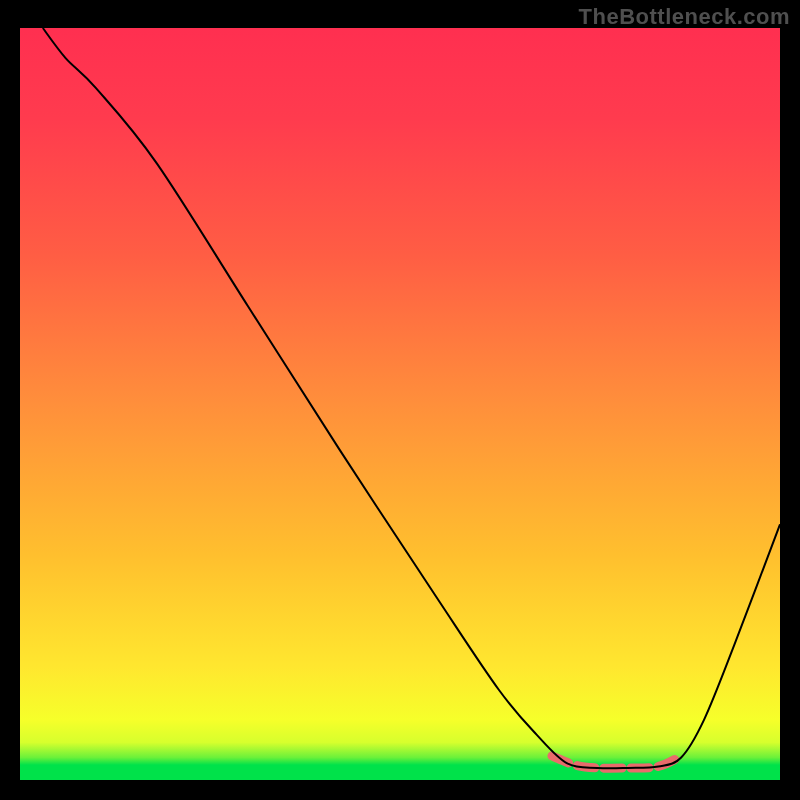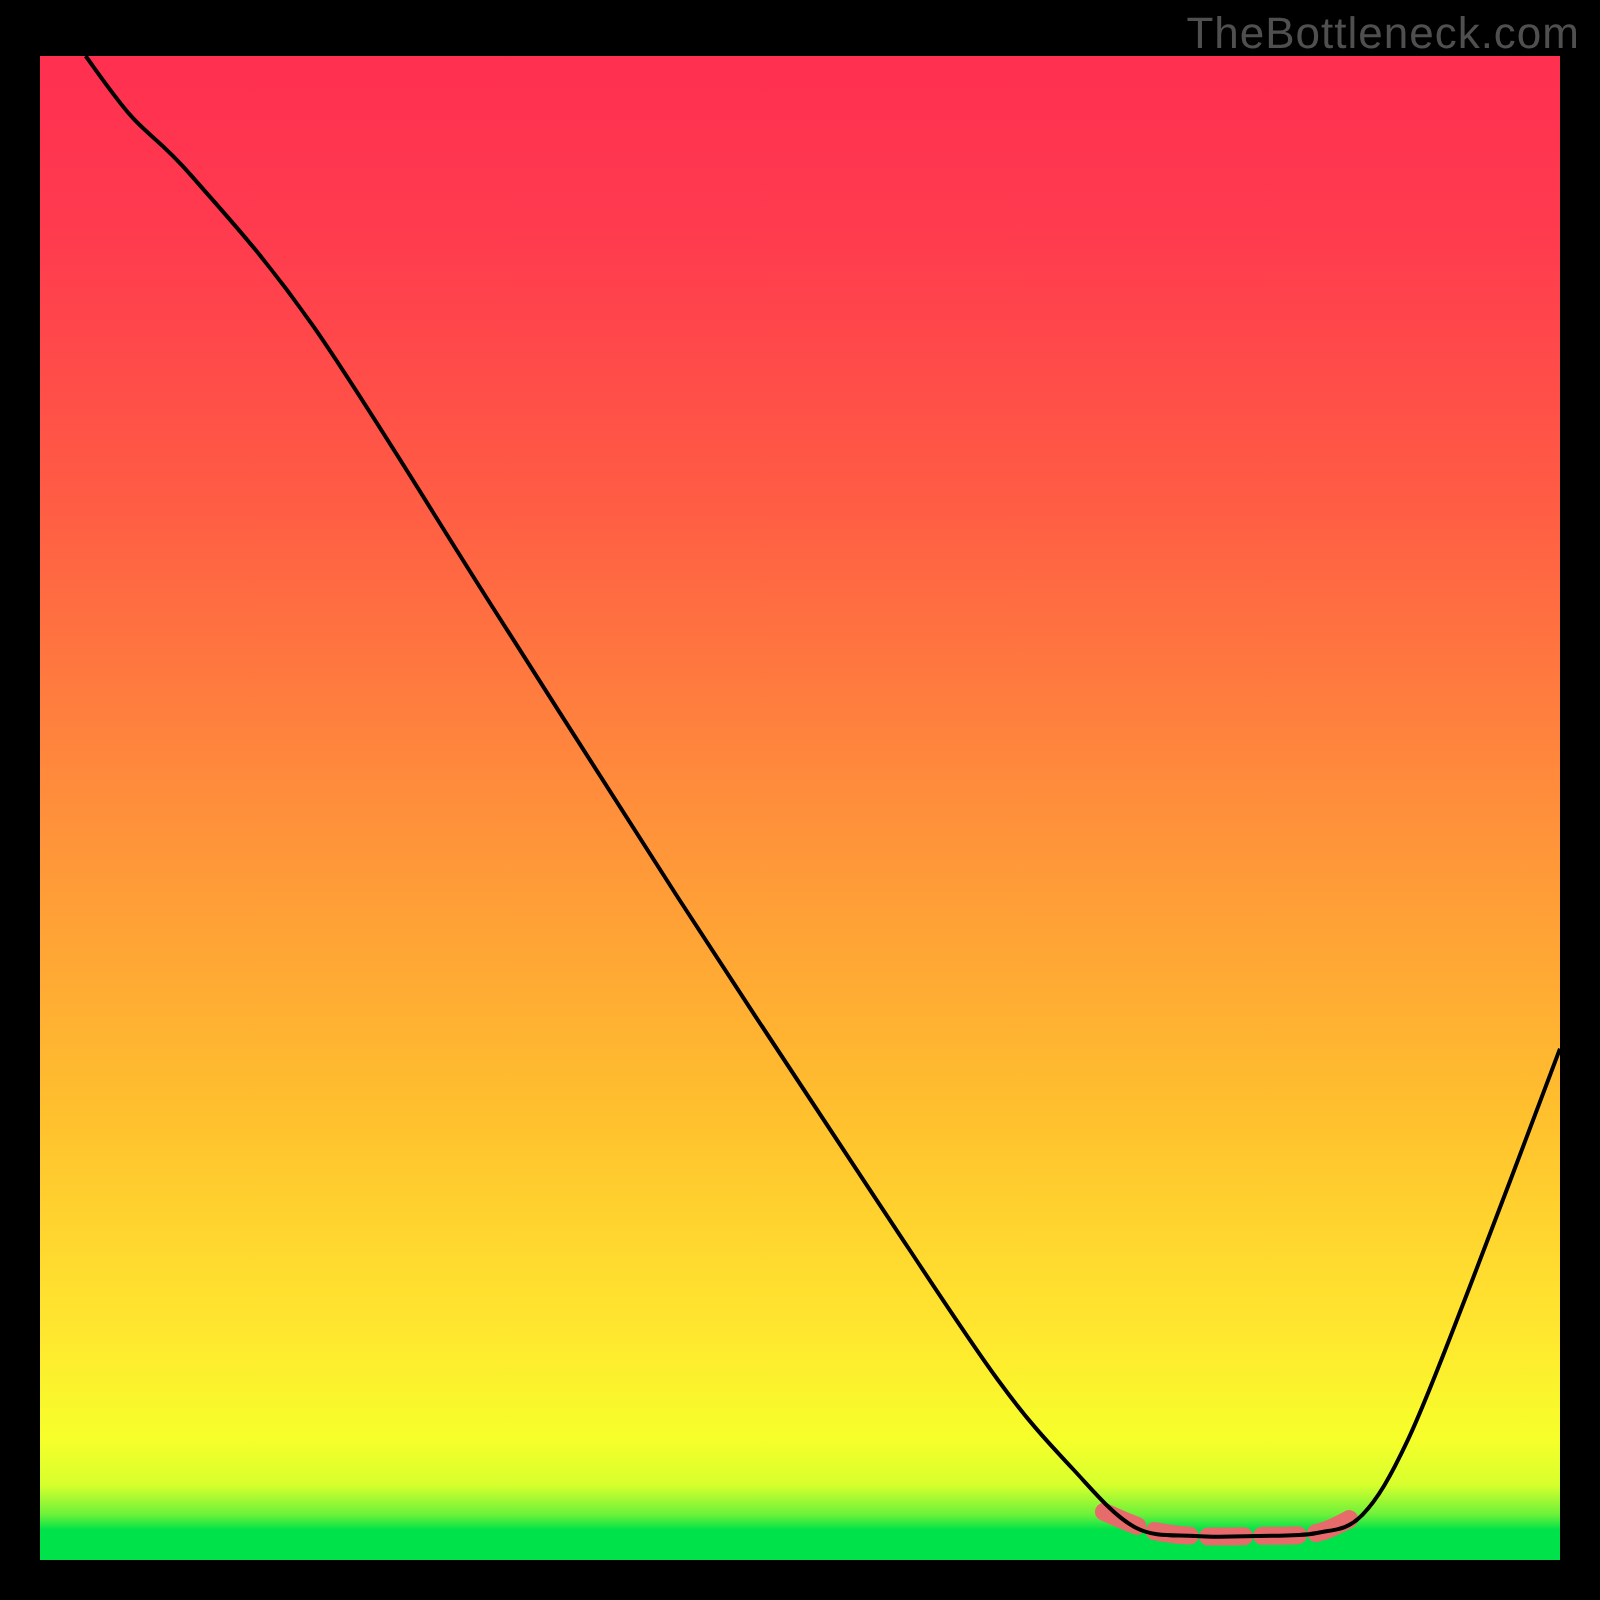--- a/index.html
+++ b/index.html
@@ -15,21 +15,21 @@
     position: relative;
     width: 800px;
     height: 800px;
     background: #000;
   }
   .watermark {
     position: absolute;
     top: 4px;
     right: 10px;
     font-size: 22px;
-    font-weight: normal;
+    font-weight: bold;
     color: #4f4f4f;
     font-family: Arial, sans-serif;
     letter-spacing: 0.5px;
     z-index: 10;
   }
   .plot-area {
     position: absolute;
     left: 20px;
     top: 28px;
     width: 760px;

